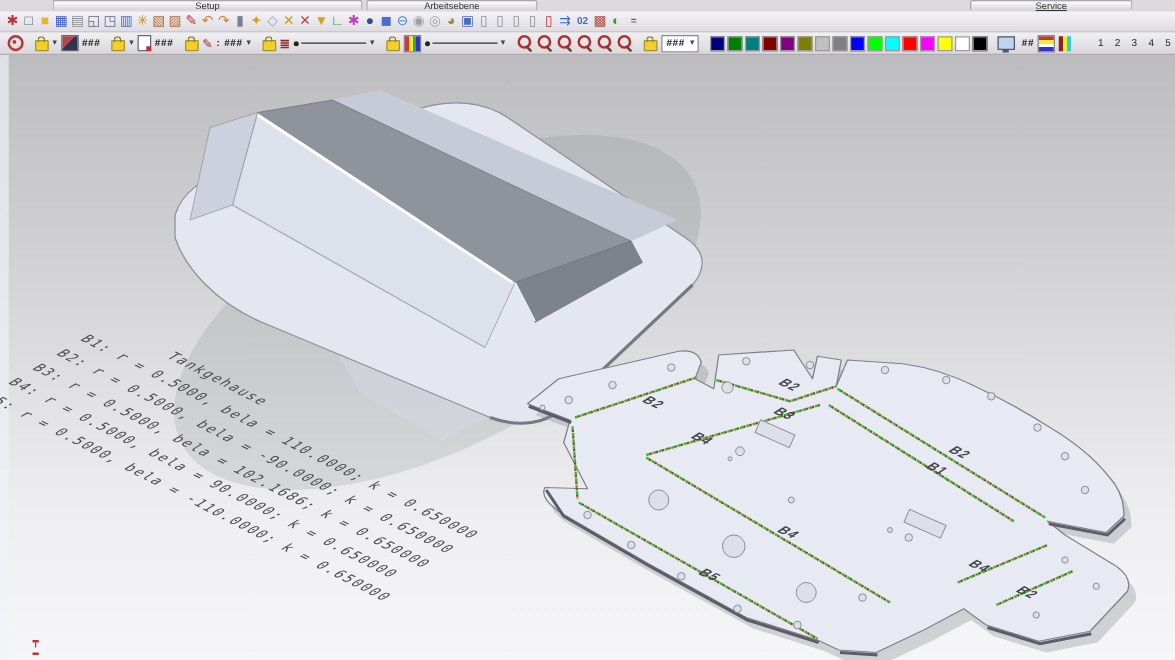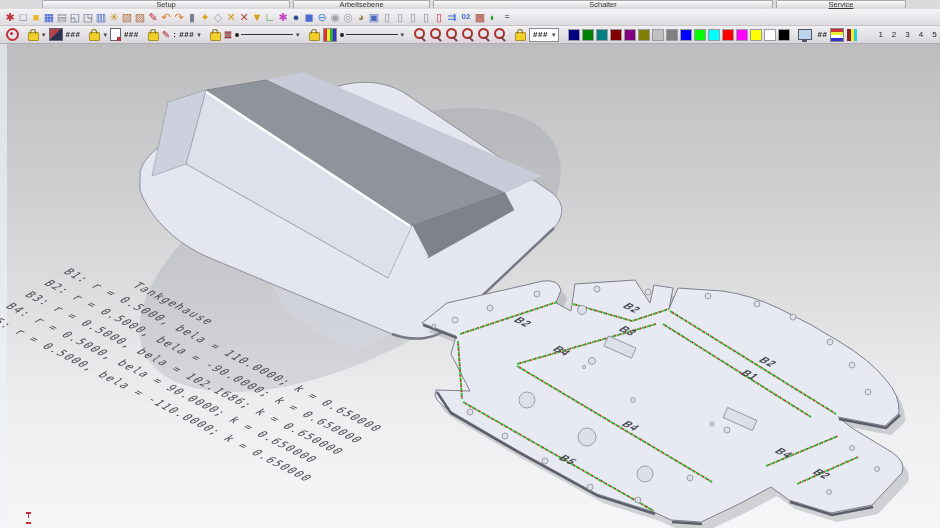--- a/index.html
+++ b/index.html
@@ -68,21 +68,20 @@
         border-top:2px solid #c03038;border-bottom:2px solid #c03038;}
   .origin:after{content:"";position:absolute;left:2px;top:0;width:1px;height:4px;background:#c03038;}
   .blabel{font-weight:bold;font-size:10px;fill:#43454d;letter-spacing:1px;}
 </style>
 </head>
 <body>
 
 <div class="tabstrip">
   <div class="tab" style="left:42px;width:248px;">Setup</div>
   <div class="tab" style="left:293px;width:137px;">Arbeitsebene</div>
-  <div class="tab" style="left:433px;width:340px;">Schalter</div>
   <div class="tab" style="left:776px;width:130px;text-decoration:underline;">Service</div>
 </div>
 
 <div class="tb1" id="row1">
     <span class="ico" style="color: rgb(192, 48, 56);">✱</span>
     <span class="ico" style="color: rgb(90, 107, 140);">□</span>
     <span class="ico" style="color: rgb(232, 181, 42);">■</span>
     <span class="ico" style="color: rgb(59, 91, 208);">▦</span>
     <span class="ico" style="color: rgb(138, 143, 152);">▤</span>
     <span class="ico" style="color: rgb(90, 107, 140);">◱</span>

